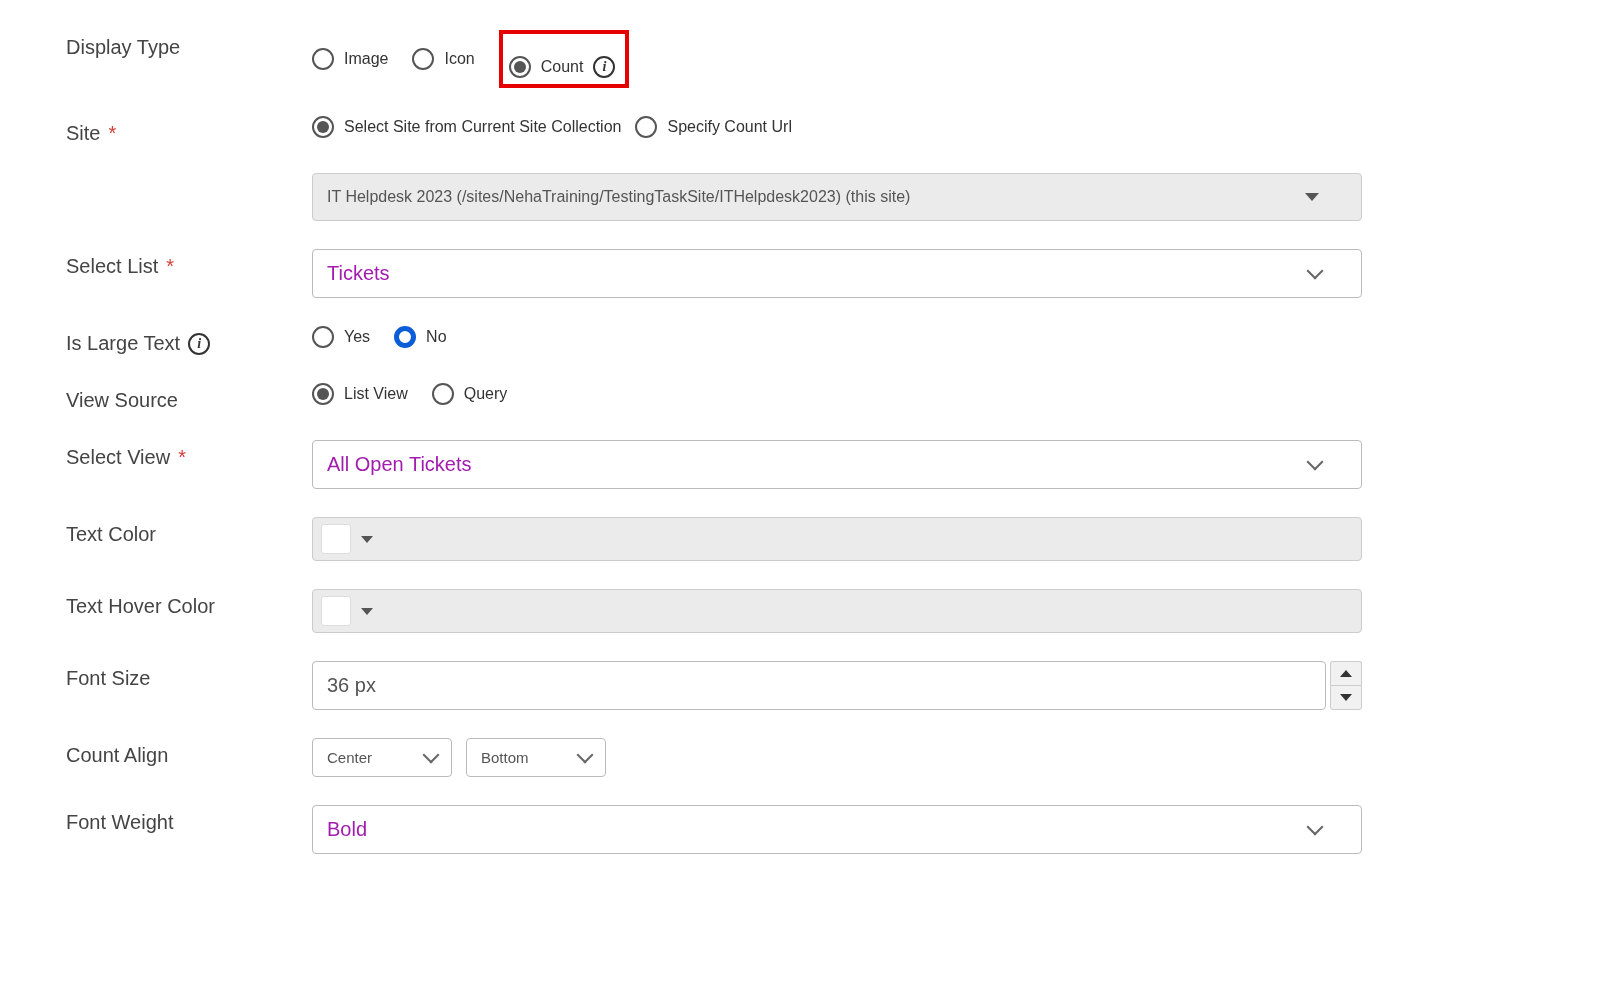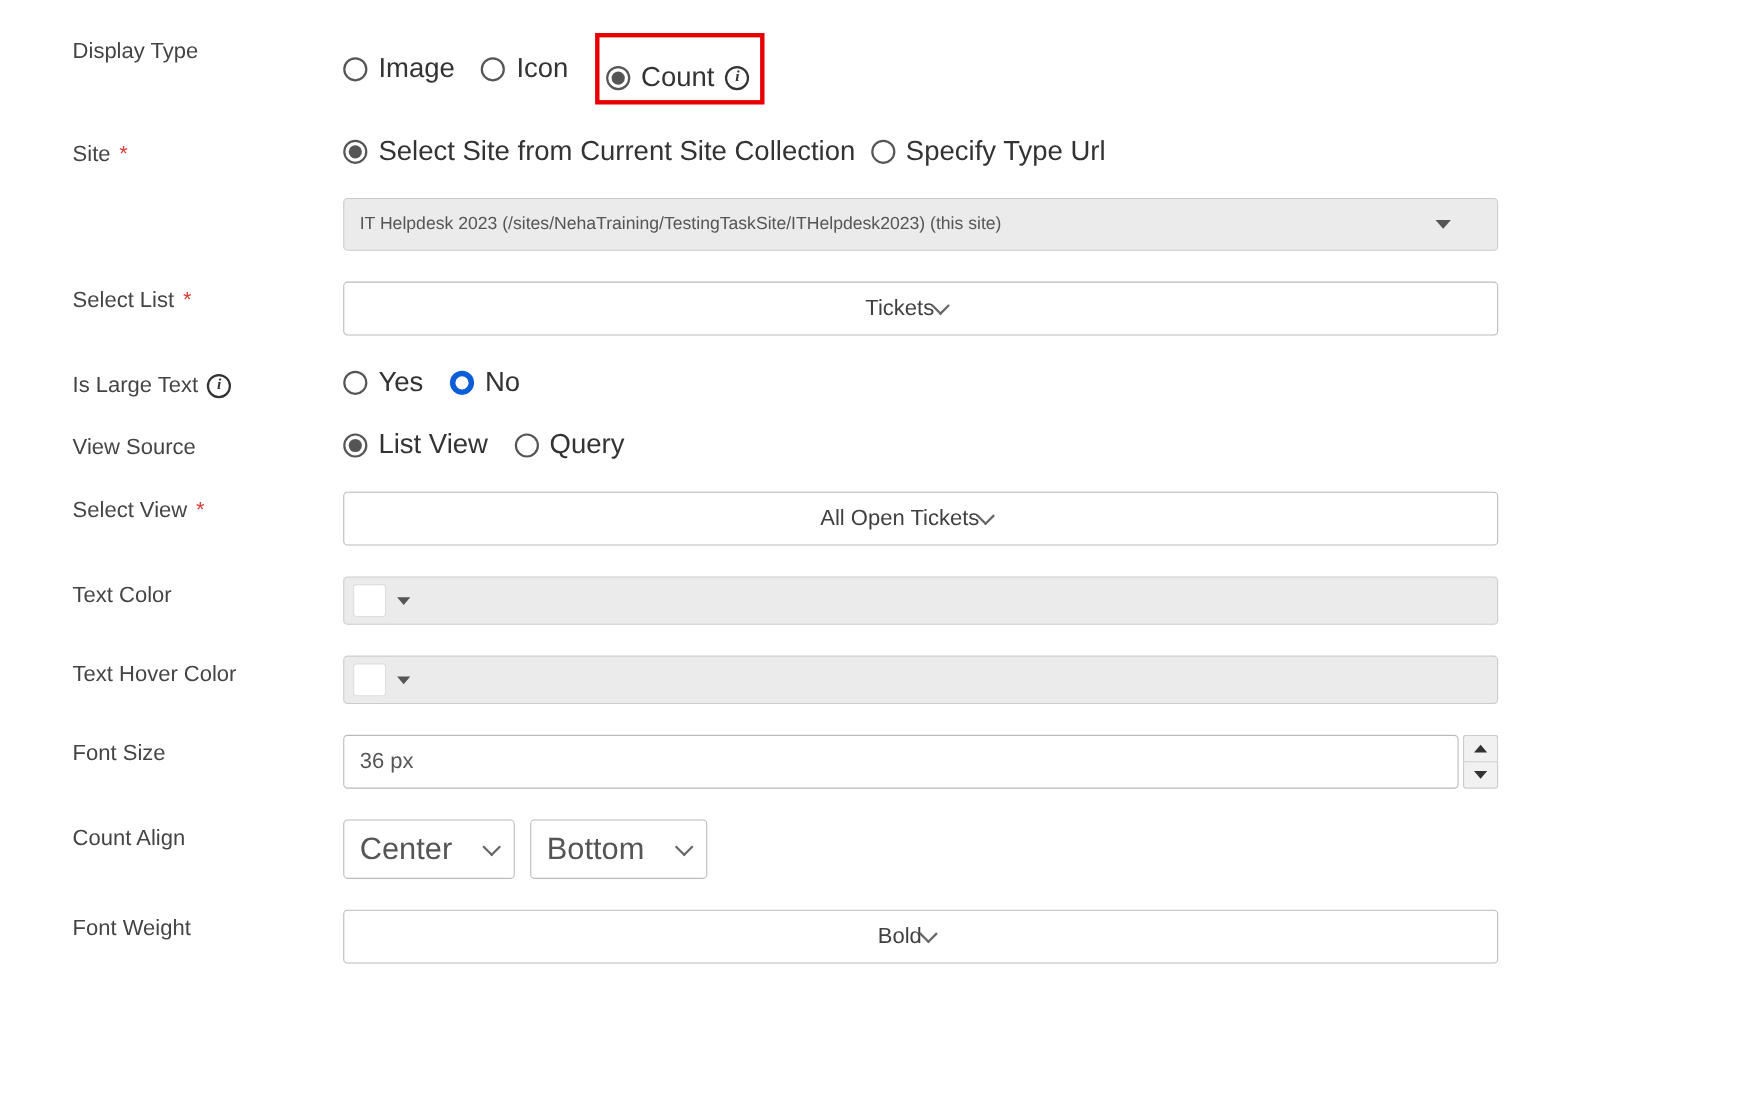--- a/index.html
+++ b/index.html
@@ -67,21 +67,21 @@
     width: 12px;
     height: 12px;
     background: #555;
     border-radius: 50%;
   }
   .radio-circle.selected-blue {
     border: 5px solid #0b5ed7;
   }
   .radio-label {
     color: #333;
-    font-size: 25px;
+    font-size: 16px;
   }
   .highlight-box {
     display: inline-flex;
     align-items: center;
     gap: 10px;
     border: 4px solid #e60000;
     padding: 22px 10px 6px 6px;
   }
   .info-icon {
     width: 22px;
@@ -112,25 +112,25 @@
     justify-content: space-between;
     cursor: pointer;
   }
   .select-white {
     width: 100%;
     background: #fff;
     border: 1px solid #bbb;
     border-radius: 4px;
     padding: 12px 40px 12px 14px;
     font-size: 20px;
-    color: #404040;
+    color: #a21caf;
     position: relative;
     display: flex;
     align-items: center;
-    justify-content: center;
+    justify-content: space-between;
     cursor: pointer;
   }
   .caret-down {
     width: 0;
     height: 0;
     border-left: 7px solid transparent;
     border-right: 7px solid transparent;
     border-top: 8px solid #555;
   }
   .chev-down {
@@ -216,21 +216,21 @@
   }
   .inline-selects {
     display: flex;
     gap: 14px;
   }
   .small-select {
     background: #fff;
     border: 1px solid #bbb;
     border-radius: 4px;
     padding: 10px 14px;
-    font-size: 28px;
+    font-size: 15px;
     color: #555;
     display: flex;
     align-items: center;
     gap: 30px;
     cursor: pointer;
     min-width: 140px;
     justify-content: space-between;
   }
   .label-inline {
     display: inline-flex;
@@ -272,21 +272,21 @@
     </span>
   </div>
   <div class="control-col">
     <div class="radio-group stack">
       <div class="radio-item">
         <span class="radio-circle selected-dark"></span>
         <span class="radio-label">Select Site from Current Site Collection</span>
       </div>
       <div class="radio-item">
         <span class="radio-circle"></span>
-        <span class="radio-label">Specify Type Url</span>
+        <span class="radio-label">Specify Count Url</span>
       </div>
     </div>
   </div>
 </div>
 
 <div class="form-row">
   <div class="label-col"></div>
   <div class="control-col">
     <div class="select-gray">
       <span>IT Helpdesk 2023 (/sites/NehaTraining/TestingTaskSite/ITHelpdesk2023) (this site)</span>

